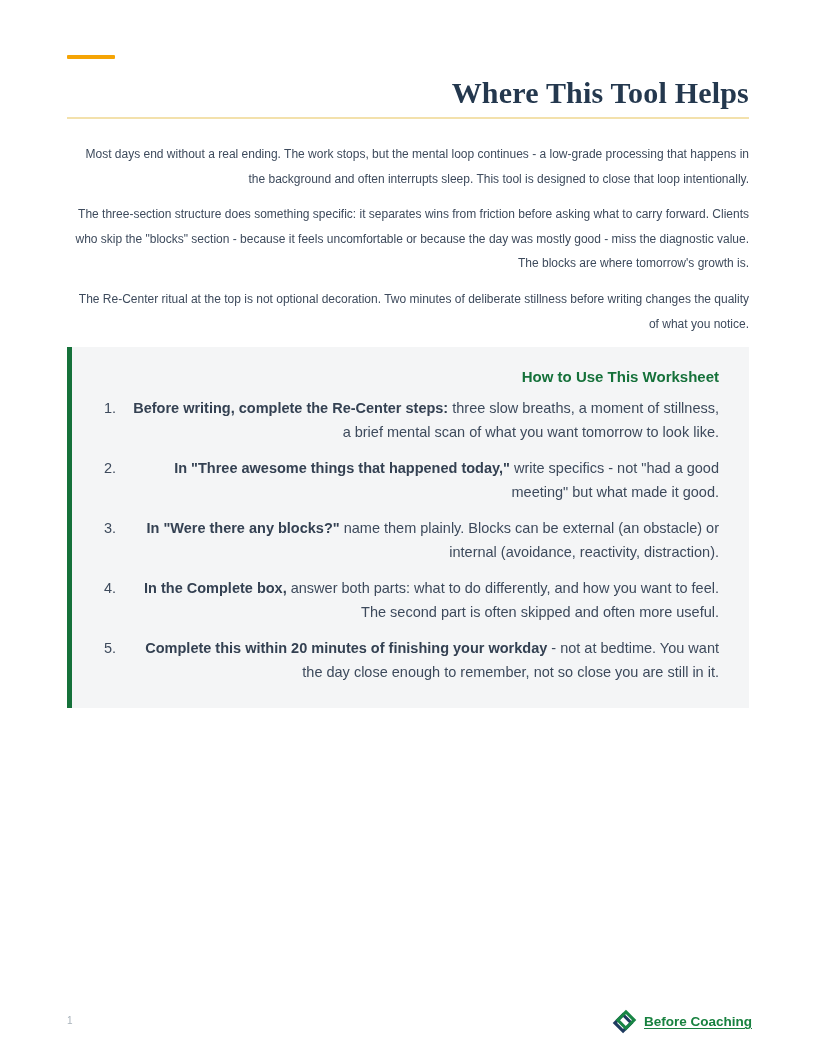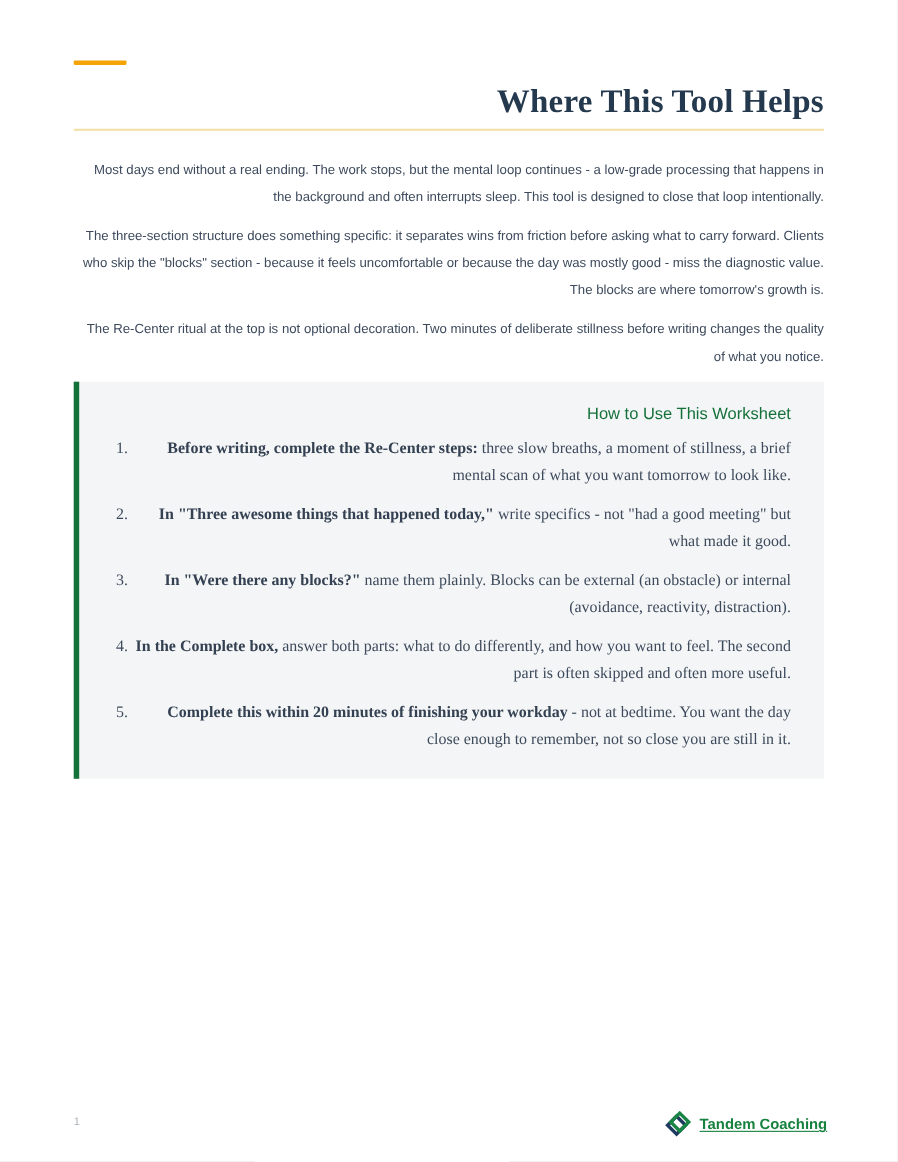--- a/index.html
+++ b/index.html
@@ -55,30 +55,29 @@
   .callout{
     margin-top:8px;
     background:var(--callout-bg);
     border-left:5px solid var(--green);
     padding:21px 30px 24px 24px;
   }
   .callout-title{
     margin:0;
     font-size:15px;
     line-height:17px;
-    font-weight:400;
+    font-weight:700;
     color:var(--green);
   }
   ol.steps{
     margin:12px 0 0 0;
     padding:0 0 0 24px;
     color:var(--body-slate);
     font-size:14.5px;
     line-height:23.5px;
-    font-family:Liberation Serif, serif;
   }
   ol.steps li{
     margin-bottom:13px;
     padding-left:2px;
   }
   ol.steps li:last-child{margin-bottom:0;}
   ol.steps strong{color:#344152;}
   .footer-page-number{
     position:absolute;
     left:67px;
@@ -138,15 +137,15 @@
 
   <div class="footer-page-number">1</div>
 
   <a class="brand">
     <span class="logo">
       <svg viewBox="0 0 26 26" aria-hidden="true">
         <path class="d-navy" d="M11.5 6 L20 14.5 L11.5 23 L3 14.5 Z"></path>
         <path class="d-green" d="M14.5 3 L23 11.5 L14.5 20 L6 11.5 Z"></path>
       </svg>
     </span>
-    <span class="brand-name">Tandem Coaching</span>
+    <span class="brand-name">Before Coaching</span>
   </a>
 </div>
 
 </body></html>

